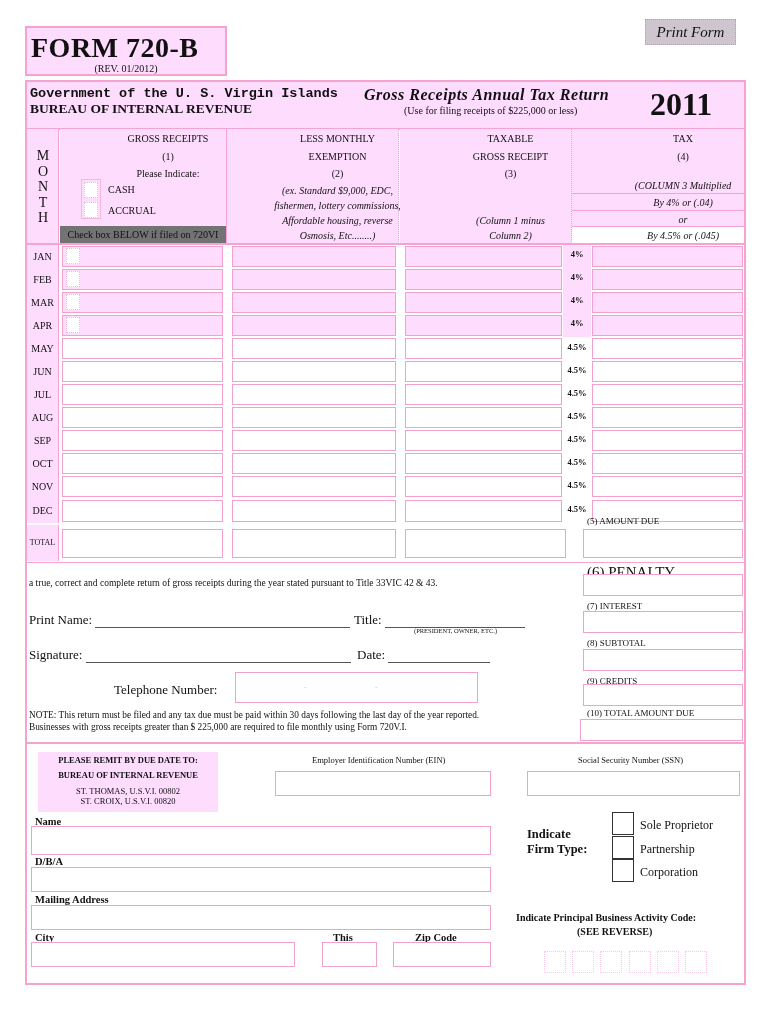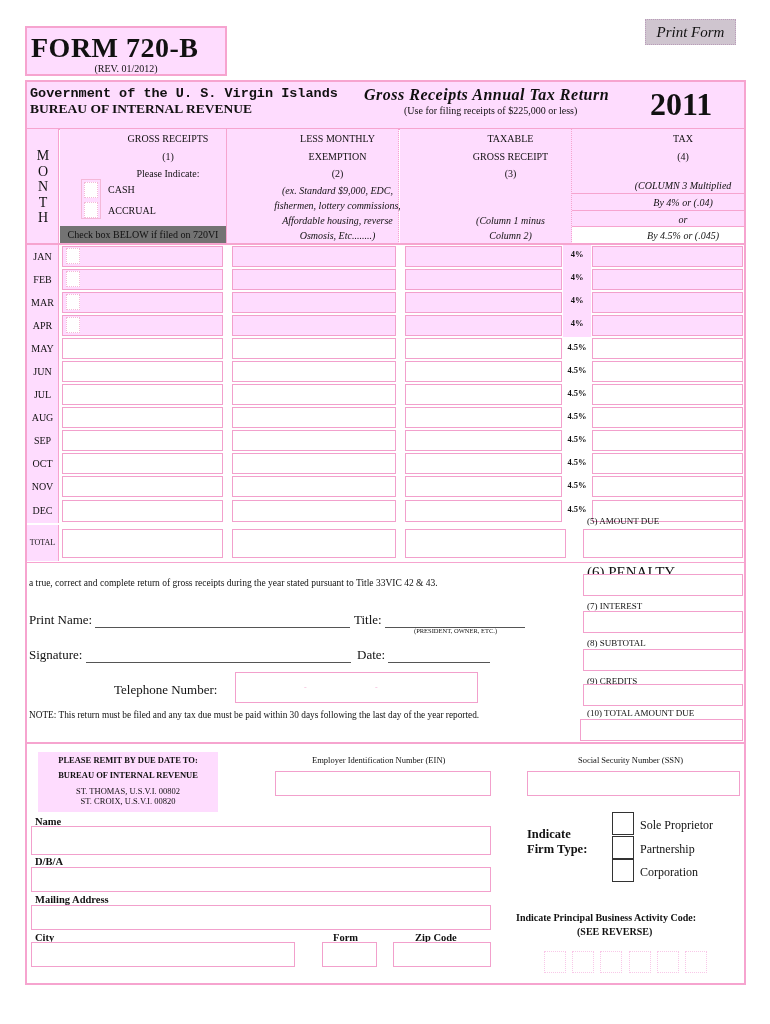--- a/index.html
+++ b/index.html
@@ -241,20 +241,21 @@
 </div>
 
 <div class="sigline" style="left:114px;top:682px;">Telephone Number:</div>
 <div class="field" style="left:235px;top:672px;width:243px;height:31px;">
   <span class="abs" style="left:68px;top:10px;font-size:8px;color:#f4b8d8;">-</span>
   <span class="abs" style="left:139px;top:10px;font-size:8px;color:#f4b8d8;">-</span>
 </div>
 
 <div class="abs note">
   <div>NOTE: This return must be filed and any tax due must be paid within 30 days following the last day of the year reported.</div>
+  <div>Businesses with gross receipts greater than $ 225,000 are required to file monthly using Form 720V.I.</div>
 </div>
 
 <div class="abs bottom"></div>
 
 <div class="abs remit">
   <div style="margin-top:3px;font-weight:bold;">PLEASE REMIT BY DUE DATE TO:</div>
   <div style="margin-top:5px;font-weight:bold;">BUREAU OF INTERNAL REVENUE</div>
   <div style="margin-top:6px;">ST. THOMAS, U.S.V.I. 00802</div>
   <div>ST. CROIX, U.S.V.I.  00820</div>
 </div>
@@ -265,21 +266,21 @@
 <div class="field" style="left:527px;top:771px;width:213px;height:25px;"></div>
 
 <div class="lbl" style="left:35px;top:816px;font-size:10.5px;font-weight:bold;">Name</div>
 <div class="field" style="left:31px;top:826px;width:460px;height:29px;"></div>
 <div class="lbl" style="left:35px;top:856px;font-size:10.5px;font-weight:bold;">D/B/A</div>
 <div class="field" style="left:31px;top:867px;width:460px;height:25px;"></div>
 <div class="lbl" style="left:35px;top:894px;font-size:10.5px;font-weight:bold;">Mailing Address</div>
 <div class="field" style="left:31px;top:905px;width:460px;height:25px;"></div>
 <div class="lbl" style="left:35px;top:932px;font-size:10.5px;font-weight:bold;">City</div>
 <div class="field" style="left:31px;top:942px;width:264px;height:25px;"></div>
-<div class="lbl" style="left:333px;top:932px;font-size:10.5px;font-weight:bold;">Form</div>
+<div class="lbl" style="left:333px;top:932px;font-size:10.5px;font-weight:bold;">This</div>
 <div class="field" style="left:322px;top:942px;width:55px;height:25px;"></div>
 <div class="lbl" style="left:415px;top:932px;font-size:10.5px;font-weight:bold;">Zip Code</div>
 <div class="field" style="left:393px;top:942px;width:98px;height:25px;"></div>
 
 <div class="lbl" style="left:527px;top:827px;font-size:12.5px;font-weight:bold;line-height:15px;">
   <div>Indicate</div>
   <div>Firm Type:</div>
 </div>
 <div class="firm-box" style="top:812px;"></div>
 <div class="firm-box" style="top:836px;"></div>

